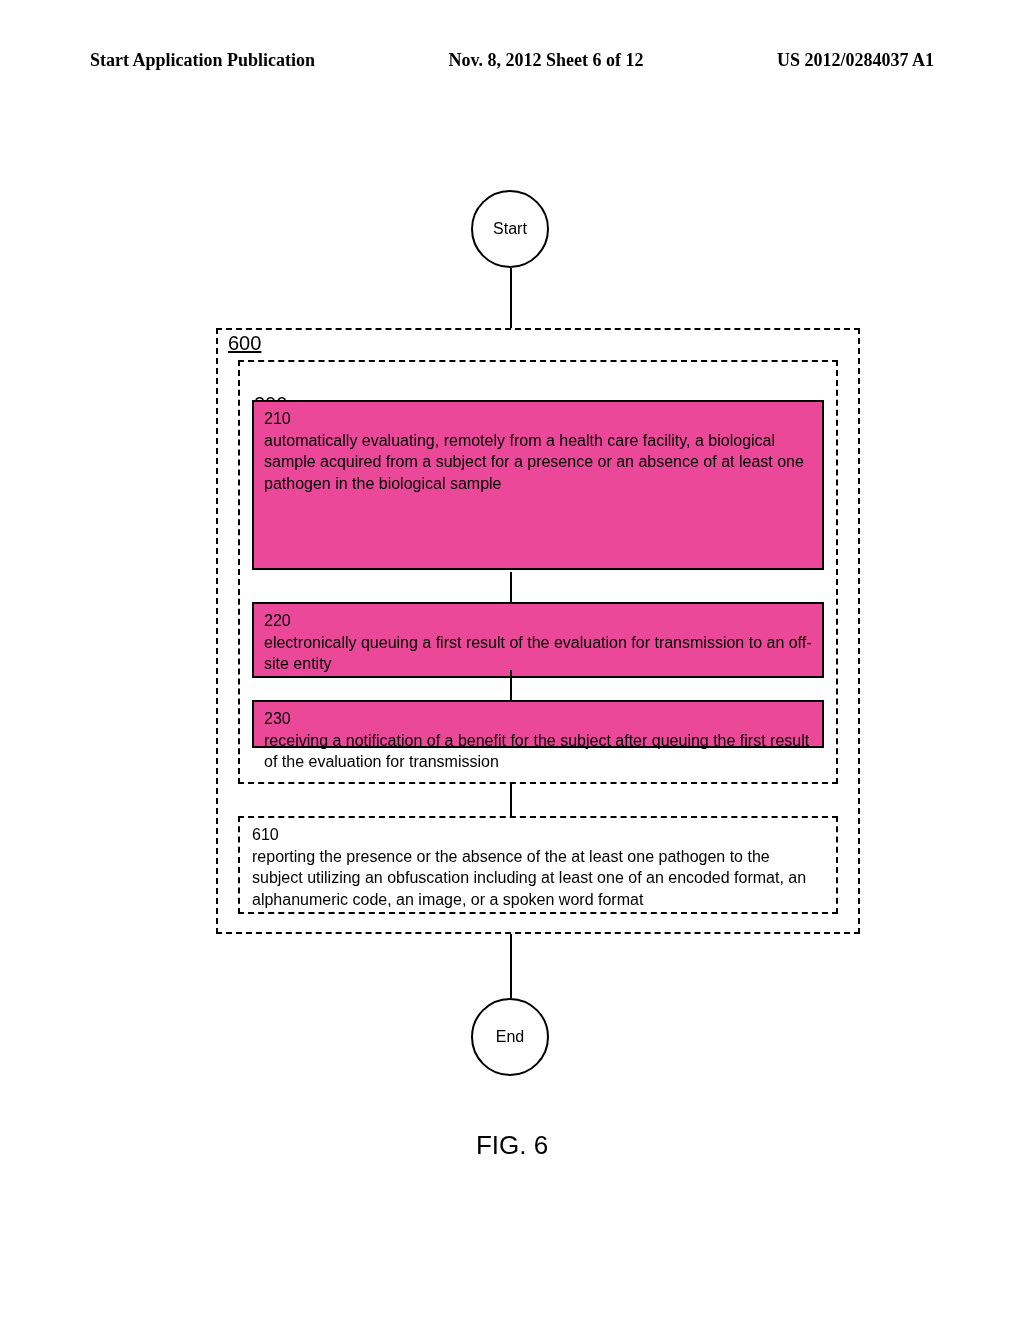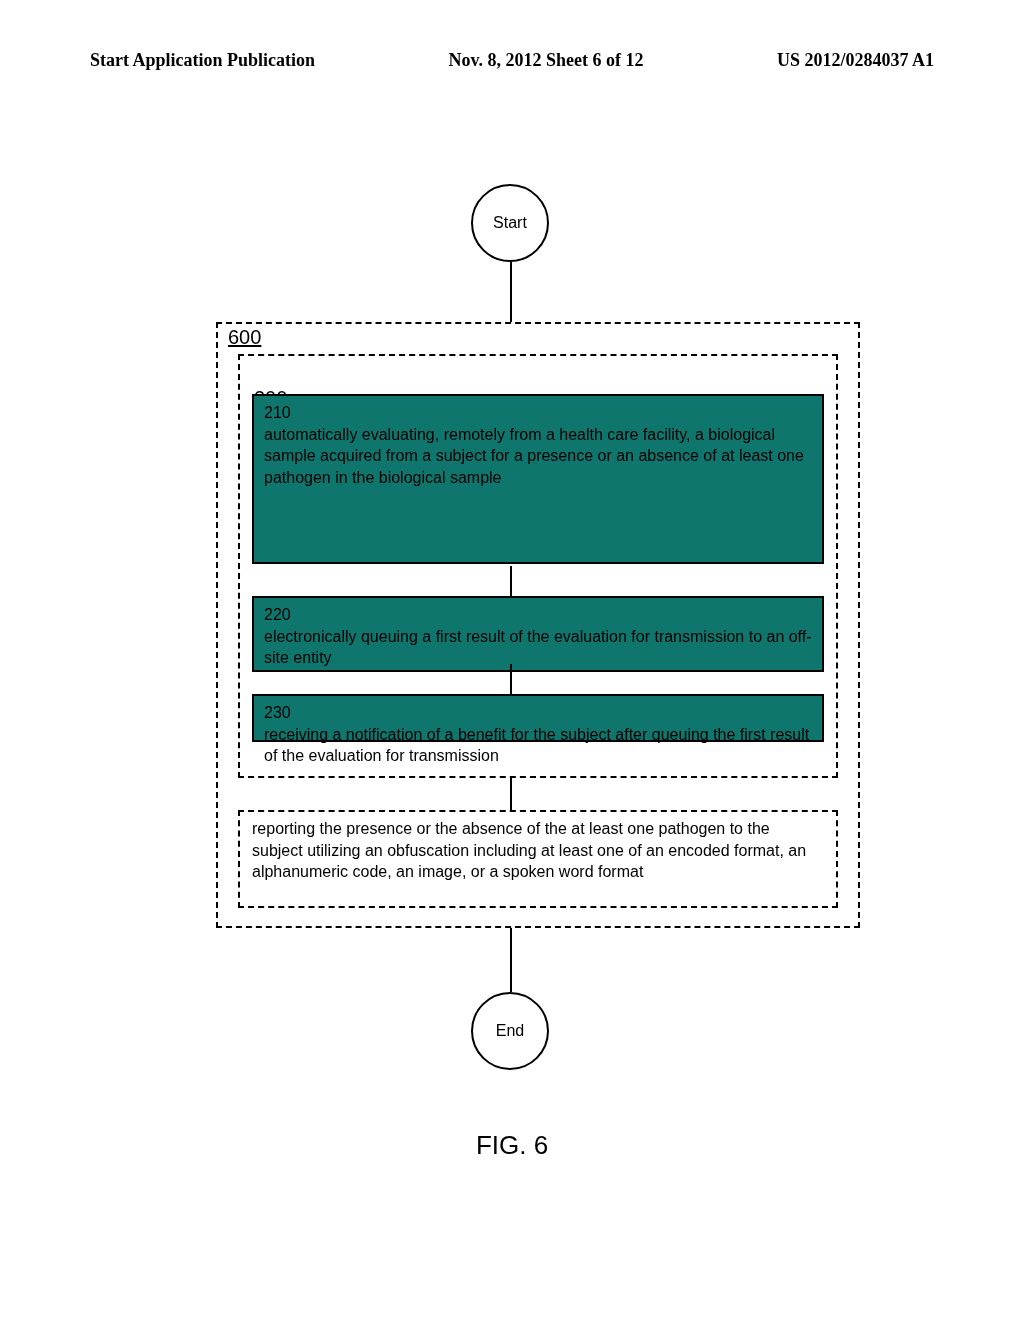--- a/index.html
+++ b/index.html
@@ -22,21 +22,21 @@
     align-items: baseline;
     font-size: 18px;
     font-weight: bold;
   }
   .header-left { }
   .header-center { }
   .header-right { }
 
   .canvas {
     position: absolute;
-    top: 184px;
+    top: 190px;
     left: 140px;
     width: 740px;
     height: 920px;
     font-family: "Trebuchet MS", "Lucida Sans Unicode", Arial, sans-serif;
     font-size: 16px;
   }
 
   .start-circle, .end-circle {
     position: absolute;
     width: 78px;
@@ -97,21 +97,21 @@
   .label-600 { top: 142px; left: 88px; }
   .label-200 { top: 178px; left: 114px; margin-top: 25px; }
 
   .solid-box {
     position: absolute;
     border: 2px solid #000;
     left: 112px;
     width: 572px;
     padding: 6px 10px;
     line-height: 1.35;
-    background: #0f766e;
+    background: #ec4899;
   }
   .box-210 { top: 210px; height: 170px; }
   .box-220 { top: 412px; height: 76px; }
   .box-230 { top: 510px; height: 48px; }
 
   .step-num { display: block; }
 
   .fig-caption {
     position: absolute;
     top: 1130px;
@@ -160,20 +160,21 @@
   <div class="vconn c3"></div>
 
   <div class="solid-box box-230">
     <span class="step-num">230</span>
     <span>receiving a notification of a benefit for the subject after queuing the first result of the evaluation for transmission</span>
   </div>
 
   <div class="vconn c4"></div>
 
   <div class="dashed-box box-610">
+    <span class="step-num">610</span>
     <span>reporting the presence or the absence of the at least one pathogen to the subject utilizing an obfuscation including at least one of an encoded format, an alphanumeric code, an image, or a spoken word format</span>
   </div>
 
   <div class="vconn c5"></div>
 
   <div class="end-circle">
     <span>End</span>
   </div>
 
 </div>

